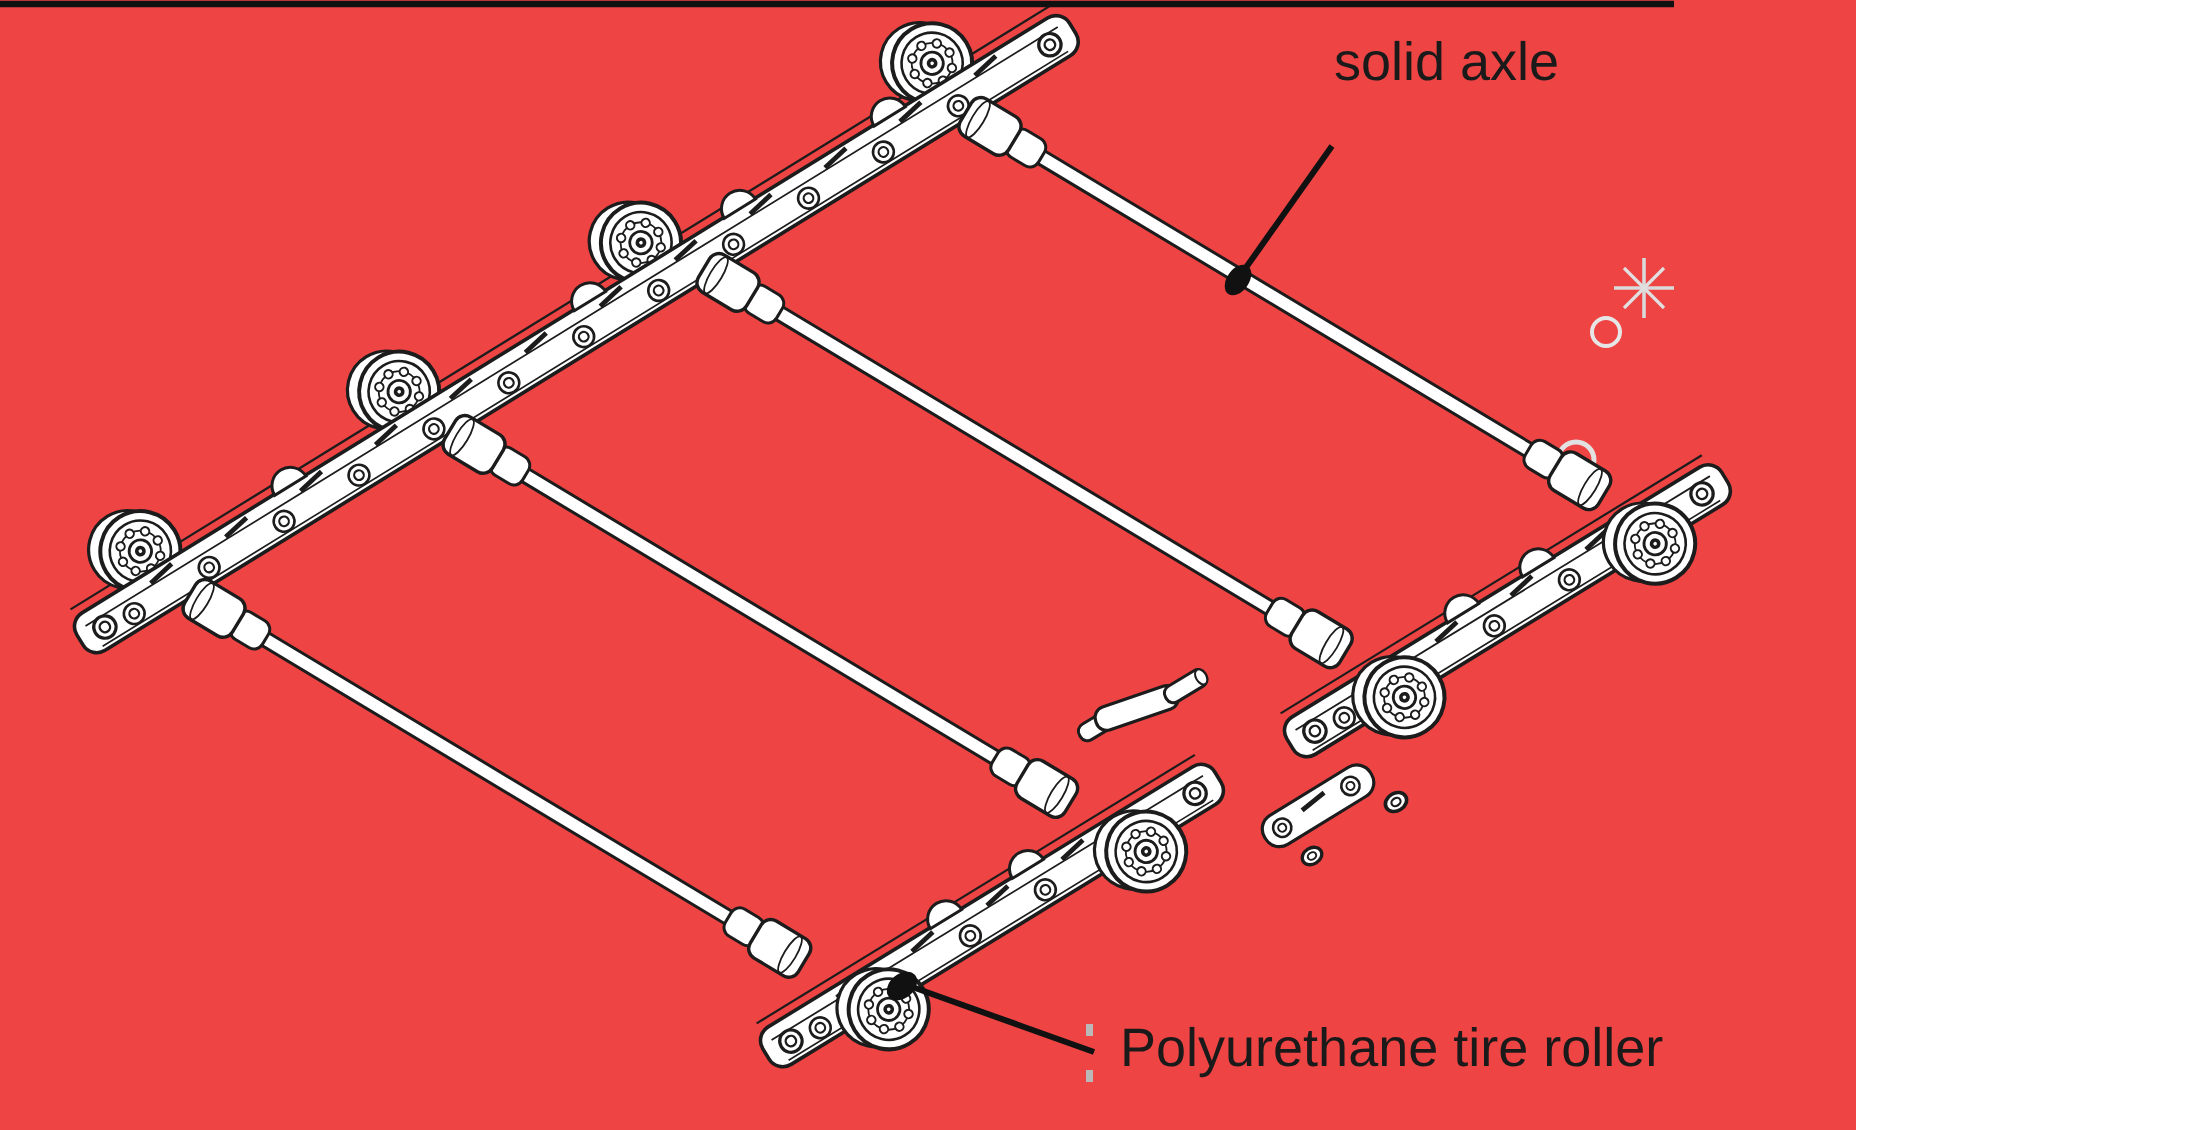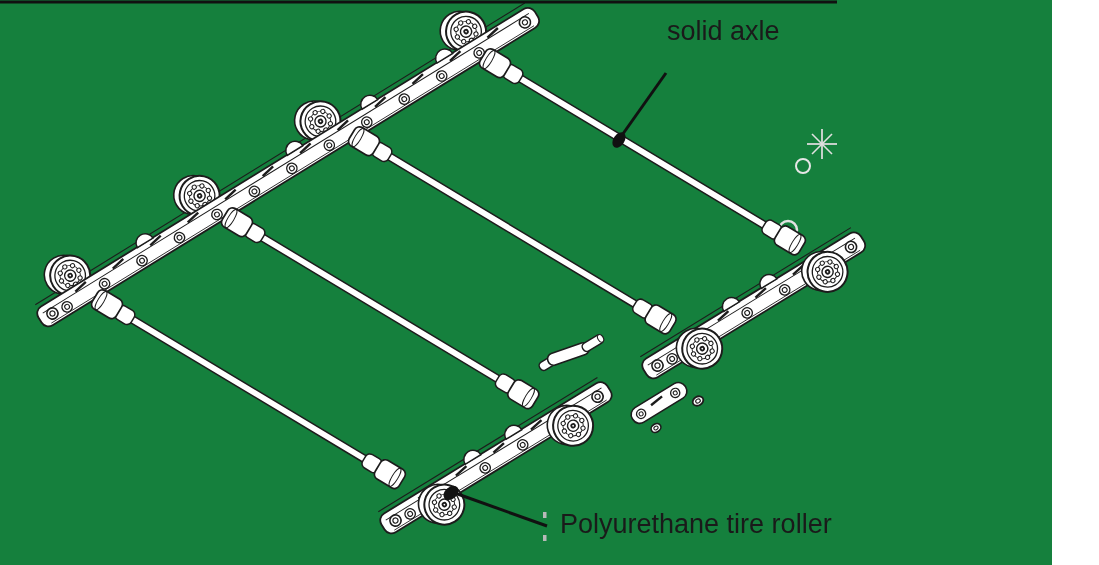--- a/index.html
+++ b/index.html
@@ -1,20 +1,20 @@
 <!DOCTYPE html>
 <html><head>
 <meta charset="utf-8">
 <style>
   html, body { margin: 0; padding: 0; background: #ffffff; }
   .stage {
     position: relative;
-    width: 1052px;
+    width: 928px;
     height: 565px;
-    background: #15803d;
+    background: #ef4444;
     overflow: hidden;
     font-family: "Liberation Sans", sans-serif;
   }
   svg { display: block; }
   text.callout {
     font-family: "Liberation Sans", sans-serif;
     font-size: 27px;
     fill: #1a1a1a;
   }
 </style>

